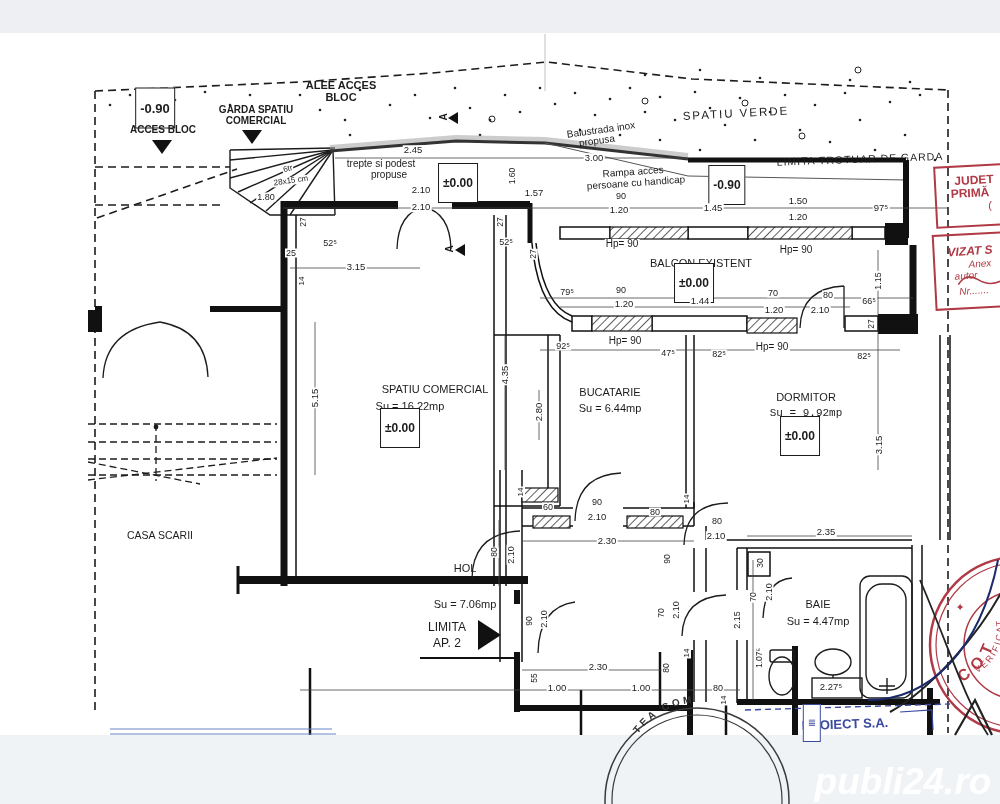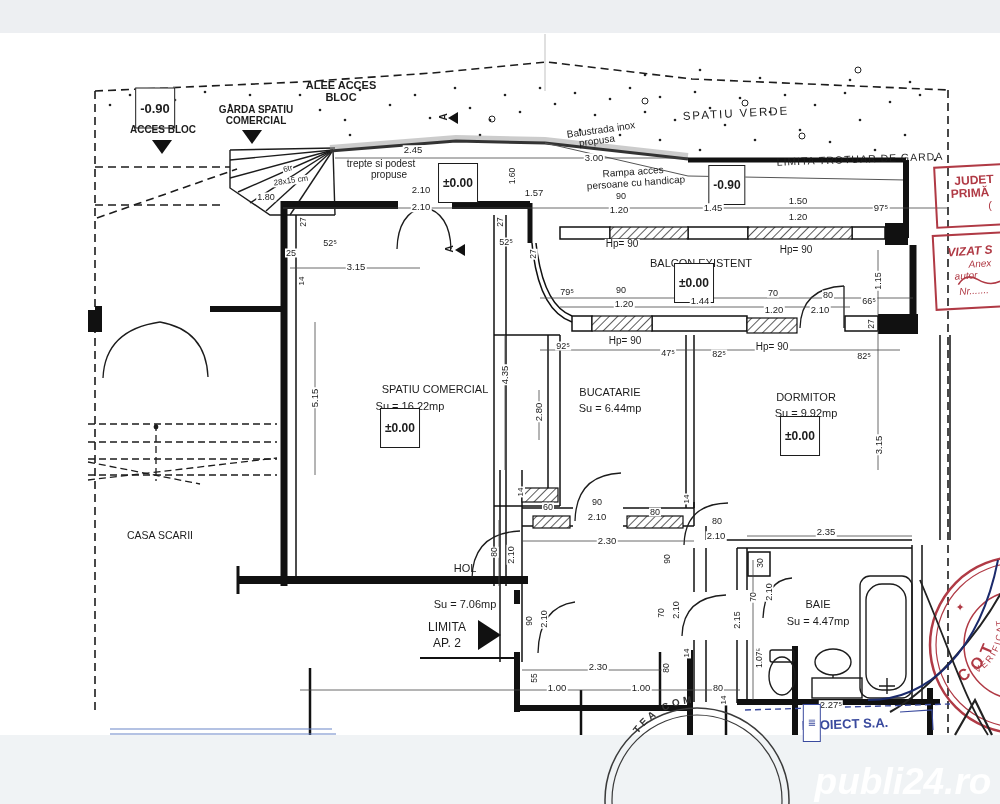--- a/index.html
+++ b/index.html
@@ -387,21 +387,21 @@
       <div class="lbl dimbg" style="left: 668px; top: 353px; font-size: 9px; transform: translate(-50%, -50%);">47⁵</div>
       <div class="lbl dimbg" style="left: 719px; top: 354px; font-size: 9px; transform: translate(-50%, -50%);">82⁵</div>
       <div class="lbl dimbg" style="left: 772px; top: 347px; font-size: 10px; transform: translate(-50%, -50%);">Hp= 90</div>
       <div class="lbl dimbg" style="left: 864px; top: 356px; font-size: 9px; transform: translate(-50%, -50%);">82⁵</div>
       <div class="lbl" style="left: 410px; top: 389px; font-size: 11px; transform: translate(-50%, -50%); margin-left: 25px;">SPATIU COMERCIAL</div>
       <div class="lbl" style="left: 410px; top: 406px; font-size: 11px; transform: translate(-50%, -50%);">Su = 16.22mp</div>
       <div class="lbl boxed" style="left: 400px; top: 428px; font-size: 12px; font-weight: bold; transform: translate(-50%, -50%);">±0.00</div>
       <div class="lbl" style="left: 610px; top: 392px; font-size: 11px; transform: translate(-50%, -50%); text-align: center;">BUCATARIE</div>
       <div class="lbl" style="left: 610px; top: 408px; font-size: 11px; transform: translate(-50%, -50%);">Su = 6.44mp</div>
       <div class="lbl" style="left: 806px; top: 397px; font-size: 11px; transform: translate(-50%, -50%);">DORMITOR</div>
-      <div class="lbl" style="left: 806px; top: 413px; font-size: 11px; transform: translate(-50%, -50%);">Su = 9.92mp</div>
+      <div class="lbl" style="left: 806px; top: 413px; font-size: 11px; transform: translate(-50%, -50%); font-family: Liberation Mono, monospace;">Su = 9.92mp</div>
       <div class="lbl boxed" style="left: 800px; top: 436px; font-size: 12px; font-weight: bold; transform: translate(-50%, -50%);">±0.00</div>
       <div class="lbl" style="left: 160px; top: 535px; font-size: 10.5px; transform: translate(-50%, -50%);">CASA SCARII</div>
       <div class="lbl" style="left: 465px; top: 568px; font-size: 11px; transform: translate(-50%, -50%);">HOL</div>
       <div class="lbl" style="left: 465px; top: 604px; font-size: 11px; transform: translate(-50%, -50%);">Su = 7.06mp</div>
       <div class="lbl" style="left: 818px; top: 604px; font-size: 11px; transform: translate(-50%, -50%);">BAIE</div>
       <div class="lbl" style="left: 818px; top: 621px; font-size: 11px; transform: translate(-50%, -50%);">Su = 4.47mp</div>
       <div class="lbl" style="left: 447px; top: 627px; font-size: 12px; transform: translate(-50%, -50%);">LIMITA</div>
       <div class="lbl" style="left: 447px; top: 643px; font-size: 12px; transform: translate(-50%, -50%);">AP. 2</div>
       <div class="lbl dimbg" style="left: 315px; top: 398px; font-size: 9.5px; transform: translate(-50%, -50%) rotate(-90deg);">5.15</div>
       <div class="lbl dimbg" style="left: 505px; top: 375px; font-size: 9.5px; transform: translate(-50%, -50%) rotate(-90deg);">4.35</div>
@@ -422,21 +422,21 @@
       <div class="lbl dimbg" style="left: 661px; top: 613px; font-size: 8.5px; transform: translate(-50%, -50%) rotate(-90deg);">70</div>
       <div class="lbl dimbg" style="left: 676px; top: 610px; font-size: 9px; transform: translate(-50%, -50%) rotate(-90deg);">2.10</div>
       <div class="lbl dimbg" style="left: 529px; top: 621px; font-size: 8.5px; transform: translate(-50%, -50%) rotate(-90deg);">90</div>
       <div class="lbl dimbg" style="left: 544px; top: 619px; font-size: 9px; transform: translate(-50%, -50%) rotate(-90deg);">2.10</div>
       <div class="lbl dimbg" style="left: 737px; top: 620px; font-size: 9px; transform: translate(-50%, -50%) rotate(-90deg);">2.15</div>
       <div class="lbl dimbg" style="left: 826px; top: 532px; font-size: 9.5px; transform: translate(-50%, -50%);">2.35</div>
       <div class="lbl dimbg" style="left: 760px; top: 563px; font-size: 8.5px; transform: translate(-50%, -50%) rotate(-90deg);">30</div>
       <div class="lbl dimbg" style="left: 753px; top: 597px; font-size: 8.5px; transform: translate(-50%, -50%) rotate(-90deg);">70</div>
       <div class="lbl dimbg" style="left: 769px; top: 592px; font-size: 9px; transform: translate(-50%, -50%) rotate(-90deg);">2.10</div>
       <div class="lbl dimbg" style="left: 759px; top: 658px; font-size: 8.5px; transform: translate(-50%, -50%) rotate(-90deg);">1.07⁵</div>
-      <div class="lbl dimbg" style="left: 831px; top: 705px; font-size: 9.5px; transform: translate(-50%, -50%);">2.27⁵</div>
+      <div class="lbl dimbg" style="left: 831px; top: 687px; font-size: 9.5px; transform: translate(-50%, -50%);">2.27⁵</div>
       <div class="lbl dimbg" style="left: 598px; top: 667px; font-size: 9.5px; transform: translate(-50%, -50%);">2.30</div>
       <div class="lbl dimbg" style="left: 534px; top: 678px; font-size: 8.5px; transform: translate(-50%, -50%) rotate(-90deg);">55</div>
       <div class="lbl dimbg" style="left: 557px; top: 688px; font-size: 9.5px; transform: translate(-50%, -50%);">1.00</div>
       <div class="lbl dimbg" style="left: 641px; top: 688px; font-size: 9.5px; transform: translate(-50%, -50%);">1.00</div>
       <div class="lbl dimbg" style="left: 718px; top: 688px; font-size: 9px; transform: translate(-50%, -50%);">80</div>
       <div class="lbl dimbg" style="left: 666px; top: 668px; font-size: 8.5px; transform: translate(-50%, -50%) rotate(-90deg);">80</div>
       <div class="lbl dimbg" style="left: 687px; top: 653px; font-size: 8px; transform: translate(-50%, -50%) rotate(-90deg);">14</div>
       <div class="lbl dimbg" style="left: 724px; top: 700px; font-size: 8px; transform: translate(-50%, -50%) rotate(-90deg);">14</div>
       <div class="lbl" style="left: 974px; top: 180px; font-size: 12px; font-weight: bold; color: rgb(176, 58, 69); transform: translate(-50%, -50%) rotate(-3deg);">JUDET</div>
       <div class="lbl" style="left: 970px; top: 193px; font-size: 12px; font-weight: bold; color: rgb(176, 58, 69); transform: translate(-50%, -50%) rotate(-3deg);">PRIMĂ</div>

